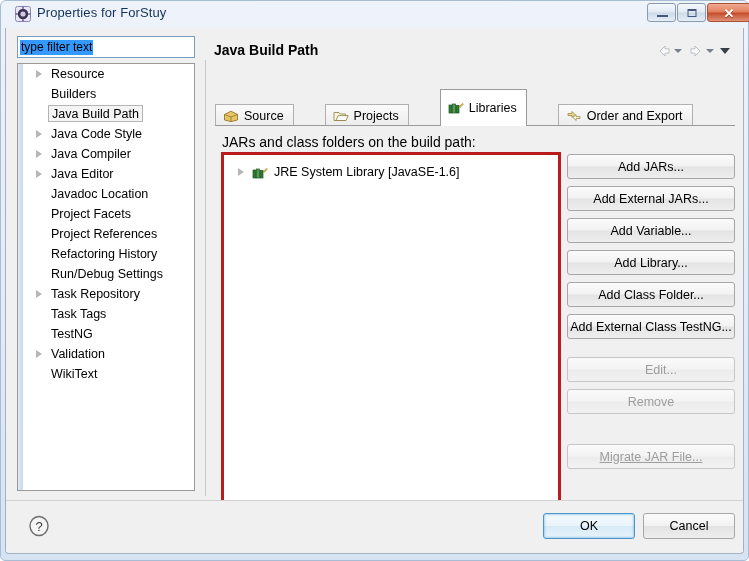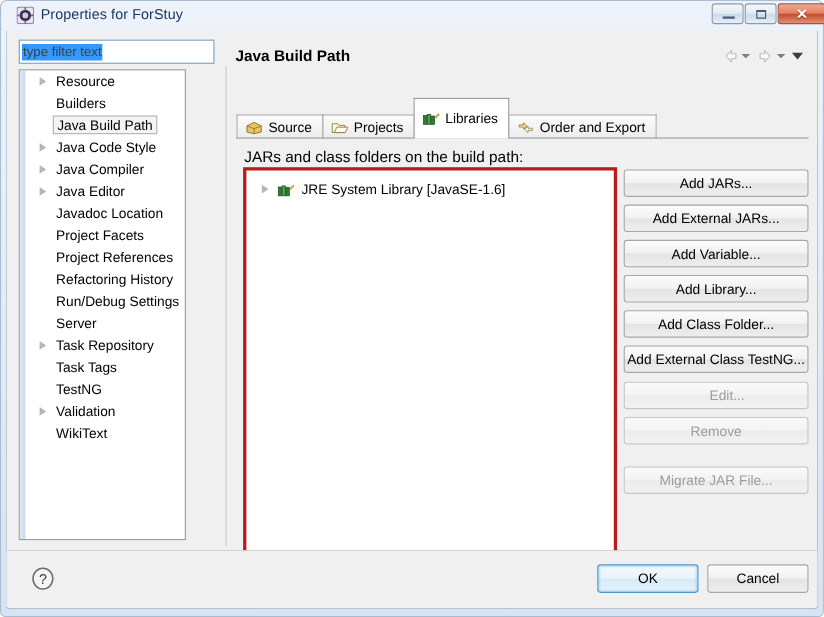--- a/index.html
+++ b/index.html
@@ -111,31 +111,31 @@
     background: #ffffff;
     border: 1px solid #7a9cbf;
     font-size: 12px;
     color: #000;
     padding: 0;
   }
   #filter-text {
     position: absolute;
     left: 2px; top: 3px;
     background: #3399ff;
-    color: #404040;
+    color: #000000;
     font-size: 12px;
     line-height: 15px;
     padding: 0 1px;
     white-space: nowrap;
   }
 
   #tree-panel {
     position: absolute;
     left: 8px; top: 33px;
-    width: 152px; height: 428px;
+    width: 178px; height: 428px;
     box-sizing: border-box;
     background: #ffffff;
     border: 1px solid #9a9a9a;
     overflow: hidden;
   }
   #tree-scroll-left {
     position: absolute;
     left: 0; top: 0;
     width: 5px; height: 100%;
     background: linear-gradient(to right,#dfe8f3,#c9d8ea);
@@ -215,20 +215,21 @@
     border-left: 1px solid #c8c8c8;
   }
 
   
   #tabs {
     position: absolute;
     left: 206px; top: 72px;
     height: 24px;
     display: flex;
     align-items: flex-end;
+    gap: 32px;
   }
   .tab {
     height: 22px;
     box-sizing: border-box;
     display: flex;
     align-items: center;
     padding: 0 9px 0 7px;
     font-size: 12.5px;
     color: #000000;
     background: linear-gradient(to bottom,#fbfbfb,#ececec);
@@ -327,22 +328,22 @@
     display: flex;
     align-items: center;
     justify-content: center;
     white-space: nowrap;
   }
   .sbtn.disabled {
     color: #9d9d9d;
     border-color: #c6c6c6;
     background: linear-gradient(to bottom,#fafafa 0%,#f3f3f3 48%,#ececec 52%,#f2f2f2 100%);
   }
-  .sbtn.gap-top { margin-top: 8px; padding-left: 20px; }
-  .sbtn.gap-top2 { margin-top: 20px; }
+  .sbtn.gap-top { margin-top: 18px; padding-left: 20px; }
+  .sbtn.gap-top2 { margin-top: 30px; text-decoration: underline; }
 
   
   #bottom-sep {
     position: absolute;
     left: 0; top: 472px;
     width: 737px; height: 1px;
     background: #d2d2d2;
   }
   #bottom-bar {
     position: absolute;
@@ -446,23 +447,20 @@
               <span class="t-label">Project Facets</span>
             </div>
             <div class="tree-item">
               <span class="t-label">Project References</span>
             </div>
             <div class="tree-item">
               <span class="t-label">Refactoring History</span>
             </div>
             <div class="tree-item">
               <span class="t-label">Run/Debug Settings</span>
-            </div>
-            <div class="tree-item">
-              <span class="t-label">Server</span>
             </div>
             <div class="tree-item">
               <span class="arrow"></span>
               <span class="t-label">Task Repository</span>
             </div>
             <div class="tree-item">
               <span class="t-label">Task Tags</span>
             </div>
             <div class="tree-item">
               <span class="t-label">TestNG</span>

